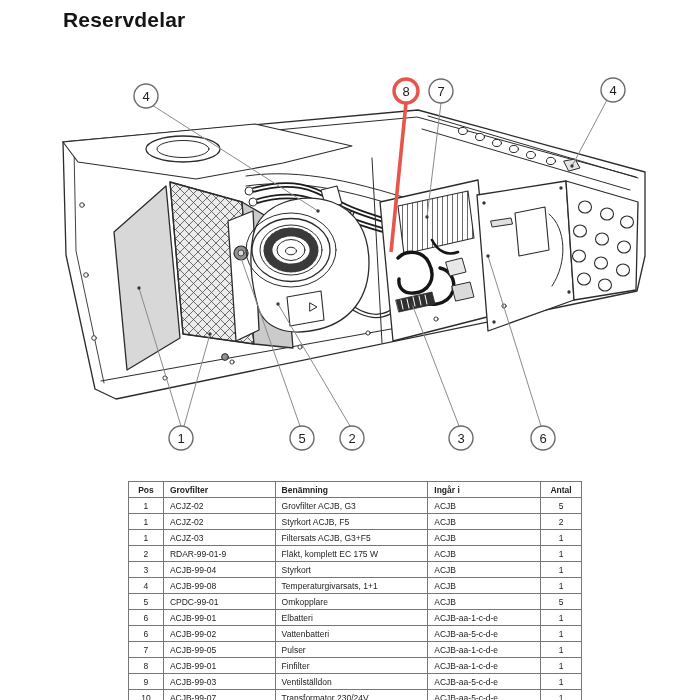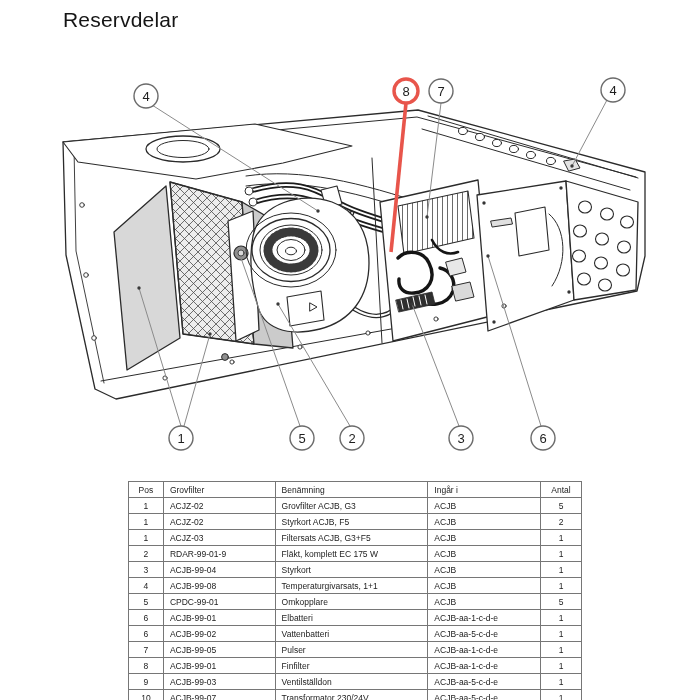--- a/index.html
+++ b/index.html
@@ -1,26 +1,26 @@
 <!DOCTYPE html>
 <html><head>
 <meta charset="utf-8">
 <style>
   html,body{margin:0;padding:0;background:#ffffff;}
   .page{position:relative;width:700px;height:700px;background:#ffffff;overflow:hidden;
         font-family:"Liberation Sans",sans-serif;color:#1c1c1c;}
-  .title{position:absolute;left:63px;top:8px;font-size:21px;font-weight:normal;
+  .title{position:absolute;left:63px;top:8px;font-size:21px;font-weight:bold;
          letter-spacing:0.2px;color:#151515;}
   svg text{font-family:"Liberation Sans",sans-serif;}
   .diagram{position:absolute;left:0;top:55px;}
   .parts-table{position:absolute;left:128px;top:481px;width:454px;border-collapse:collapse;
                font-size:8.5px;color:#222;}
   .parts-table td,.parts-table th{border:1px solid #767676;padding:2px 4px 2px 6px;
                height:11px;text-align:left;font-weight:normal;white-space:nowrap;overflow:hidden;}
-  .parts-table th{font-weight:normal;}
+  .parts-table th{font-weight:bold;}
   .parts-table .c{text-align:center;padding:2px 1px;}
 </style>
 </head>
 <body>
 
 <div class="page">
 
   <div class="title">Reservdelar</div>
 
   <svg class="diagram" width="700" height="415" viewBox="0 55 700 415" xmlns="http://www.w3.org/2000/svg">

